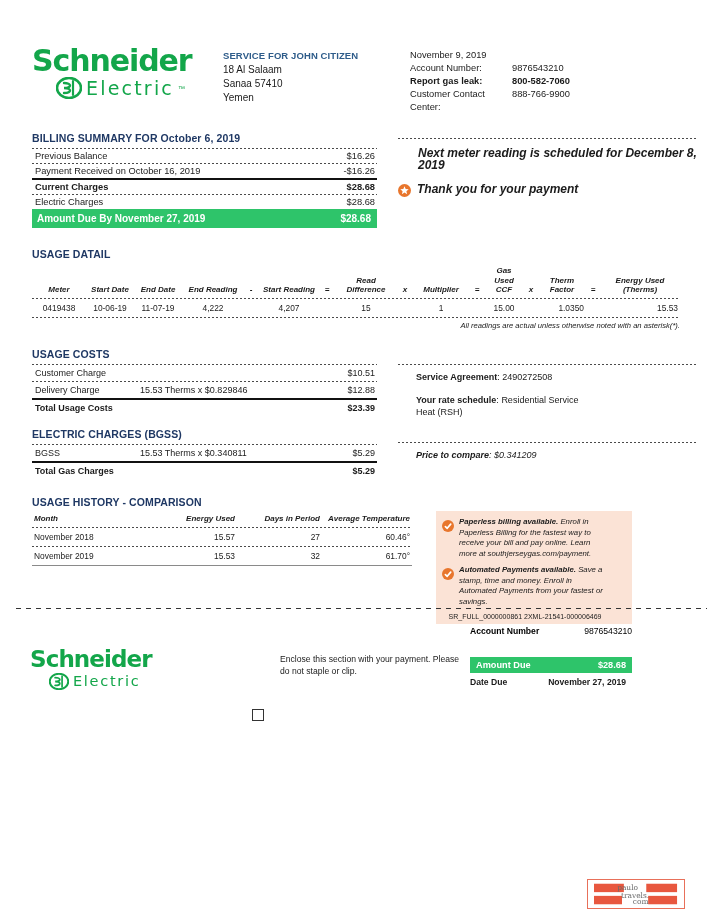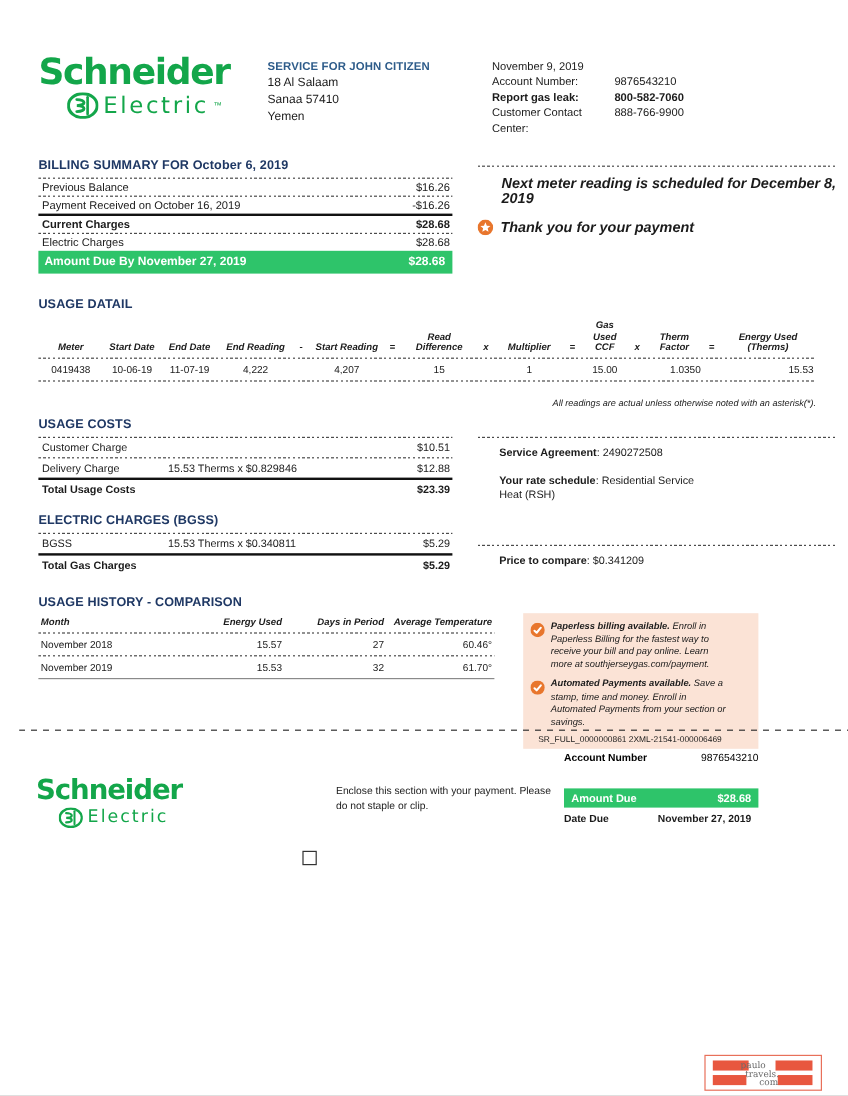--- a/index.html
+++ b/index.html
@@ -103,21 +103,21 @@
   table.t { width: 100%; border-collapse: collapse; }
   table.t th {
     font-size: 8px; font-style: italic; font-weight: bold;
     color: #1b1b1b; padding: 2px 2px 3px; vertical-align: bottom;
     line-height: 9.5px;
   }
   table.t td { font-size: 8.4px; color: #1b1b1b; padding: 4px 2px; }
   .op { color: #d43b2a; font-weight: bold; font-size: 8px; }
   .note-asterisk {
     font-size: 7.6px; font-style: italic; color: #1b1b1b;
-    text-align: right; margin-top: 13px;
+    text-align: right; margin-top: 3px;
   }
 
   
   .cost-row { display: flex; font-size: 9px; color: #1b1b1b; padding: 3px 2px 3px 3px; }
   .cost-row .c1 { width: 105px; }
   .cost-row .c2 { flex: 1; }
   .cost-row .c3 { width: 60px; text-align: right; }
   .cost-row.b { font-weight: bold; }
 
   
@@ -373,21 +373,21 @@
     </div>
     <div class="solid"></div>
 
     <div class="cost-row b">
       <span class="c1">Total Gas Charges</span>
       <span class="c2"></span>
       <span class="c3">$5.29</span>
     </div>
   </div>
 
-  <div class="sec" style="left:390px; top:446px; width:300px;">
+  <div class="sec" style="left:390px; top:434px; width:300px;font-style:italic;">
     <div class="dots"></div>
     <div class="info" style="margin-top:6px; margin-left:18px">
       <b>Price to compare</b>: <span>$0.341209</span>
     </div>
   </div>
 
   <div class="sec" style="left:24px; top:488px; width:380px;">
     <div class="sec-head">USAGE HISTORY - COMPARISON</div>
     <table class="t" style="margin-top:4px">
       <thead>
@@ -437,21 +437,21 @@
       </span>
     </div>
     <div class="promo-item">
       <span class="promo-icon">
         <svg viewBox="0 0 12 12" width="12" height="12">
           <circle cx="6" cy="6" r="6" fill="#e8762d"></circle>
           <path d="M3.4 6.6 L5.2 8.3 L8.7 4.1" fill="none" stroke="#fff" stroke-width="1.7" stroke-linecap="round" stroke-linejoin="round"></path>
         </svg>
       </span>
       <span class="promo-txt">
-        <b>Automated Payments available.</b><span> Save a stamp, time and money. Enroll in Automated Payments from your section or savings.</span>
+        <b>Automated Payments available.</b><span> Save a stamp, time and money. Enroll in Automated Payments from your fastest or savings.</span>
       </span>
     </div>
     <div class="promo-ref">SR_FULL_0000000861 2XML-21541-000006469</div>
   </div>
 
   <div class="tear"></div>
 
   <div class="stub-logo">
     <div class="logo-word">Schneider</div>
     <div class="logo-sub">

